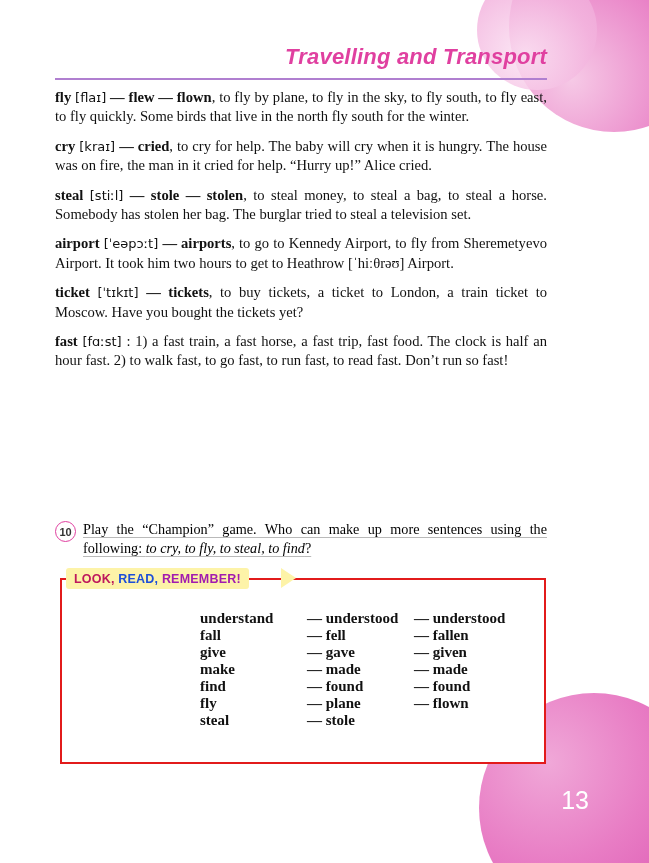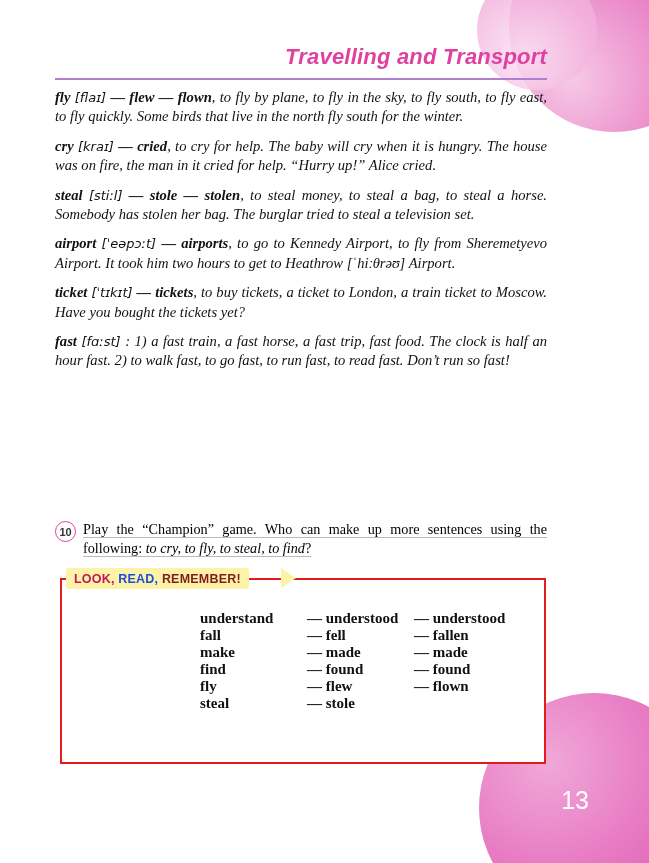--- a/index.html
+++ b/index.html
@@ -85,21 +85,20 @@
     width: 492px;
     height: 2px;
     background: #b07fd0;
   }
 
   .entries {
     position: absolute;
     top: 88px;
     left: 55px;
     width: 492px;
-    font-style: italic;
   }
   .entry {
     font-size: 14.6px;
     line-height: 1.33;
     color: #111111;
     text-align: justify;
     margin-bottom: 10px;
     hyphens: none;
   }
   .entry b { font-weight: bold; }
@@ -166,21 +165,21 @@
     padding: 0 8px;
     display: flex;
     align-items: center;
     font-family: "Liberation Sans", sans-serif;
     font-weight: bold;
     font-size: 12.5px;
     letter-spacing: .2px;
   }
   .lrr-badge .w1 { color: #be185d; }
   .lrr-badge .w2 { color: #1d4ed8; }
-  .lrr-badge .w3 { color: #7f1d1d; }
+  .lrr-badge .w3 { color: #a21caf; }
   .lrr-arrow {
     position: absolute;
     left: 215px;
     top: 0;
     width: 0;
     height: 0;
     border-top: 10.5px solid transparent;
     border-bottom: 10.5px solid transparent;
     border-left: 15px solid #fdf3a8;
   }
@@ -286,32 +285,37 @@
       <div class="c1">understand</div>
       <div class="c2">— understood</div>
       <div class="c3">— understood</div>
     </div>
     <div class="verbrow">
       <div class="c1">fall</div>
       <div class="c2">— fell</div>
       <div class="c3">— fallen</div>
     </div>
     <div class="verbrow">
+      <div class="c1">give</div>
+      <div class="c2">— gave</div>
+      <div class="c3">— given</div>
+    </div>
+    <div class="verbrow">
       <div class="c1">make</div>
       <div class="c2">— made</div>
       <div class="c3">— made</div>
     </div>
     <div class="verbrow">
       <div class="c1">find</div>
       <div class="c2">— found</div>
       <div class="c3">— found</div>
     </div>
     <div class="verbrow">
       <div class="c1">fly</div>
-      <div class="c2">— flew</div>
+      <div class="c2">— plane</div>
       <div class="c3">— flown</div>
     </div>
     <div class="verbrow">
       <div class="c1">steal</div>
       <div class="c2">— stole</div>
     </div>
   </div>
 
 </div>
 

